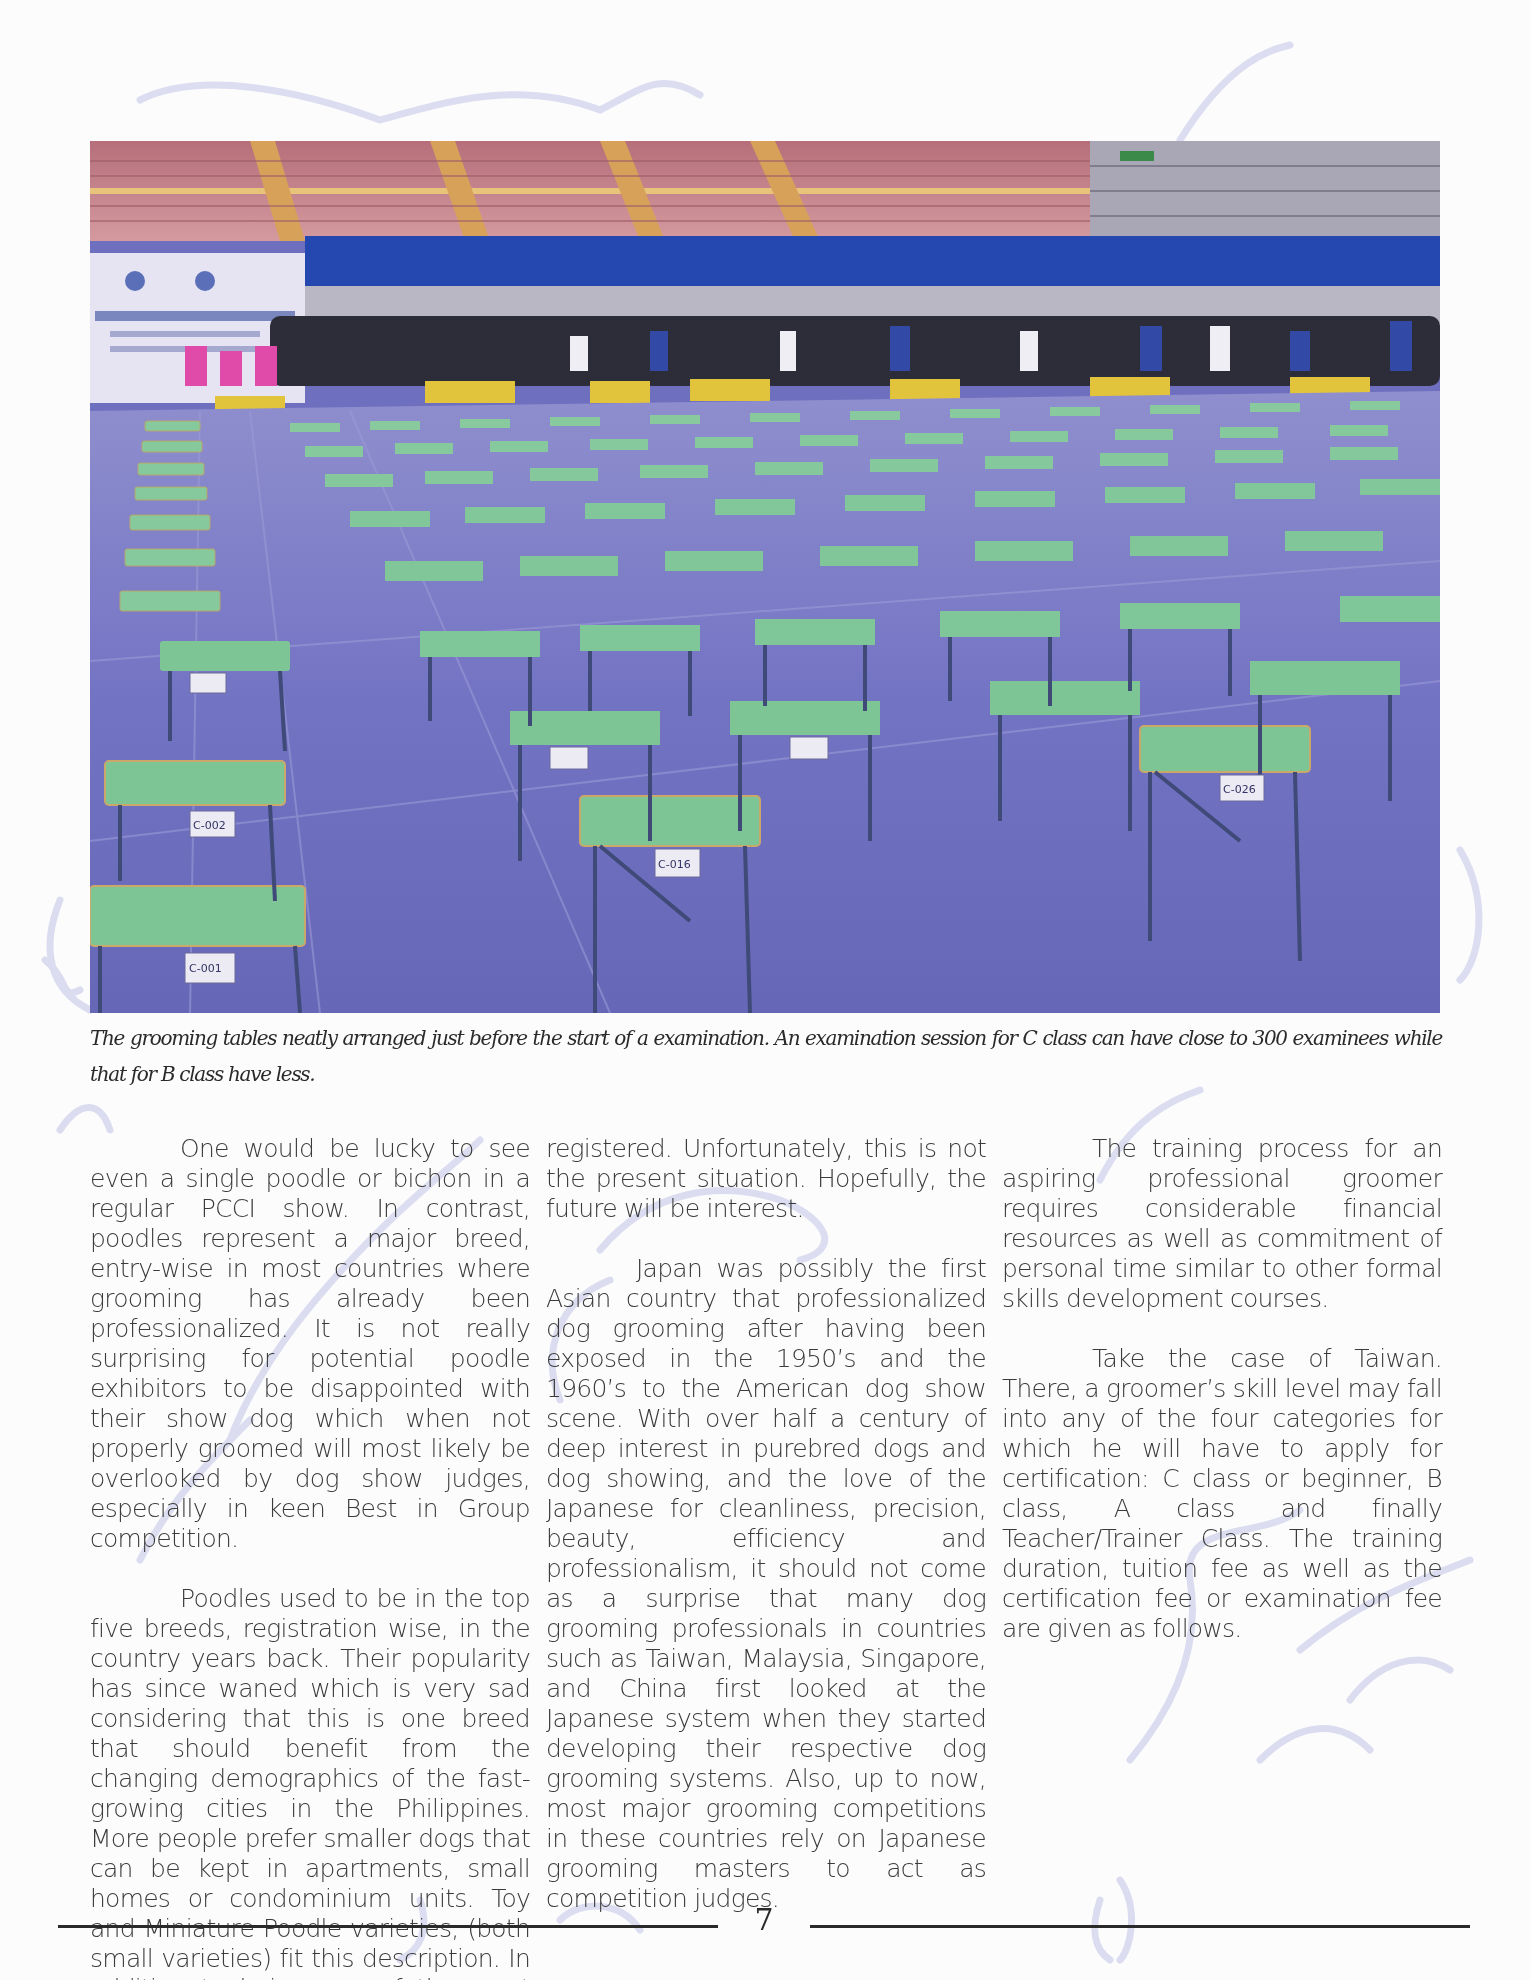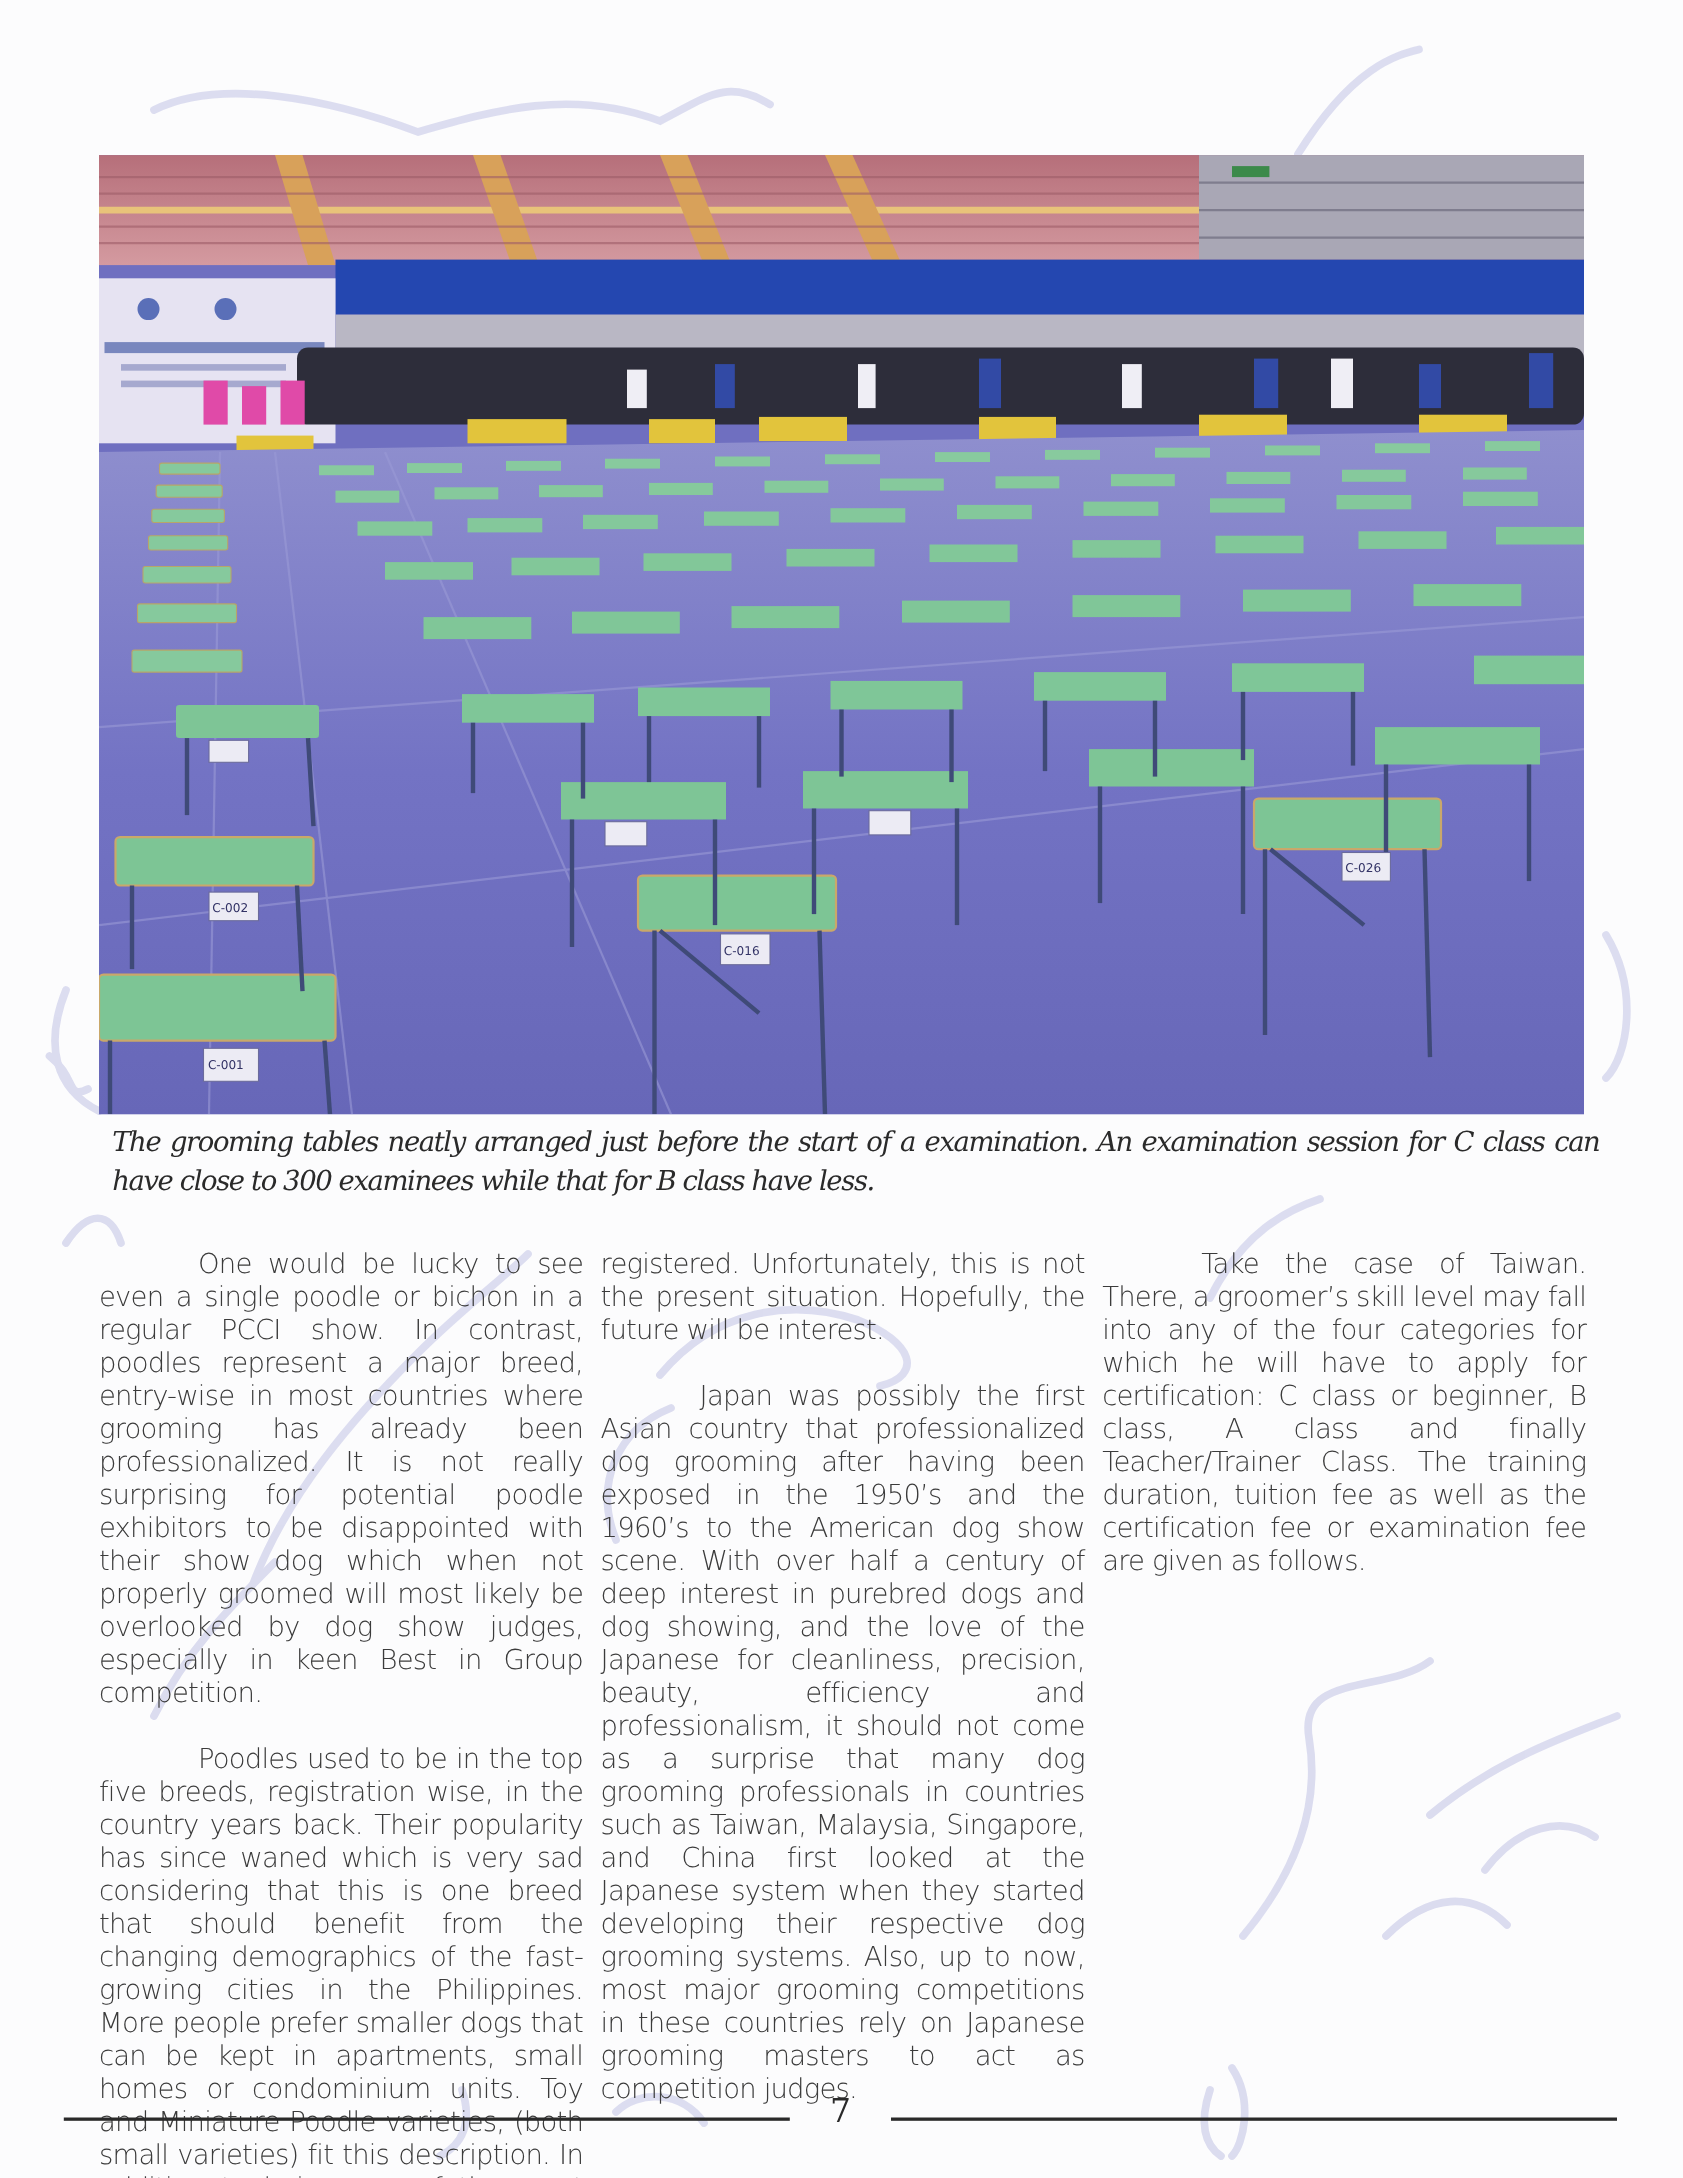--- a/index.html
+++ b/index.html
@@ -9,23 +9,23 @@
       font-family: "DejaVu Sans", sans-serif;
       color: #3a3a3a;
     }
     .watermark { position: absolute; left: 0; top: 0; width: 1530px; height: 1980px; pointer-events: none; }
     .photo {
       position: absolute; left: 90px; top: 141px; width: 1350px; height: 872px;
       overflow: hidden; background: #6f6fc0;
     }
     .photo svg { display: block; }
     .caption {
-      position: absolute; left: 102px; top: 1020px; width: 1352px;
+      position: absolute; left: 90px; top: 1020px; width: 1352px;
       font-family: "DejaVu Serif", serif; font-style: italic;
-      font-size: 25px; line-height: 36px; color: #2a2a2a;
+      font-size: 20px; line-height: 36px; color: #2a2a2a;
       text-align: justify; letter-spacing: -1.3px;
     }
     .columns {
       position: absolute; left: 90px; top: 1134px; width: 1352px;
       display: flex; justify-content: space-between;
     }
     .col { width: 440px; }
     .para {
       font-family: "DejaVu Sans", sans-serif; font-weight: 300;
       font-size: 25px; line-height: 30px; color: #3b3b3b;
@@ -315,20 +315,21 @@
 <div class="columns">
   <div class="col">
     <p class="para indent">One would be lucky to see even a single poodle or bichon in a regular PCCI show.  In contrast, poodles represent a major breed, entry-wise in most countries where grooming has already been professionalized. It is not really surprising for potential poodle exhibitors to be disappointed with their show dog which when not properly groomed will most likely be overlooked by dog show judges, especially in keen Best in Group competition.</p>
     <p class="para indent">Poodles used to be in the top five breeds, registration wise, in the country years back.  Their popularity has since waned which is very sad considering that this is one breed that should benefit from the changing demographics of the fast-growing cities in the Philippines.  More people prefer smaller dogs that can be kept in apartments, small homes or condominium units. Toy and Miniature Poodle varieties, (both small varieties) fit this description. In addition to being one of the most intelligent breeds and with an added bonus of naturally having non-shedding coat, there should be more poodle puppies being</p>
   </div>
   <div class="col">
     <p class="para cont">registered.  Unfortunately, this is not the present situation.  Hopefully, the future will be interest.</p>
     <p class="para indent">Japan was possibly the first Asian country that professionalized dog grooming after having been exposed in the 1950’s and the 1960’s to the American dog show scene. With over half a century of deep interest in purebred dogs and dog showing, and the love of the Japanese for cleanliness, precision, beauty, efficiency and professionalism, it should not come as a surprise that many dog grooming professionals in countries such as Taiwan, Malaysia, Singapore, and China first looked at the Japanese system when they started developing their respective dog grooming systems. Also, up to now, most major grooming competitions in these countries rely on Japanese grooming masters to act as competition judges.</p>
   </div>
   <div class="col">
+    <p class="para indent">The training process for an aspiring professional groomer requires considerable financial resources as well as commitment of personal time similar to other formal skills development courses.</p>
     <p class="para indent">Take the case of Taiwan.  There, a groomer’s skill level may fall into any of the four categories for which he will have to apply for certification:  C class or beginner, B class, A class and finally Teacher/Trainer Class. The training duration, tuition fee as well as the certification fee or examination fee are given as follows.</p>
   </div>
 </div>
 
 <div class="footer">
   <div class="rule left"></div>
   <div class="page-num">7</div>
   <div class="rule right"></div>
 </div>
 

